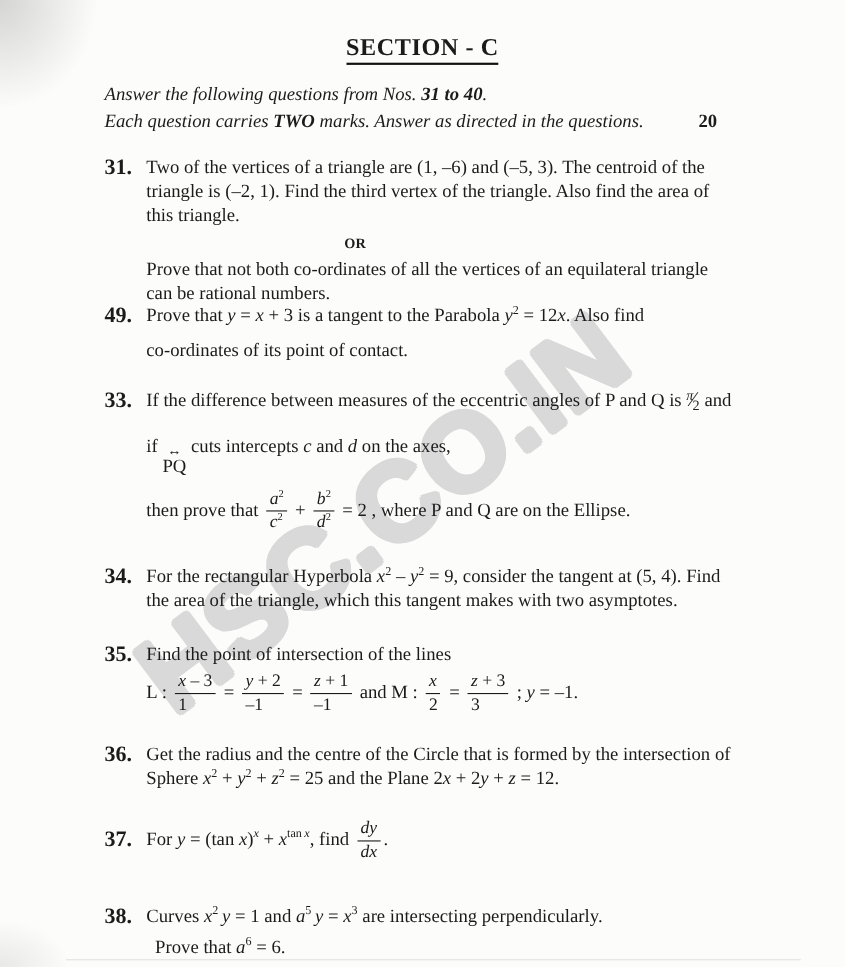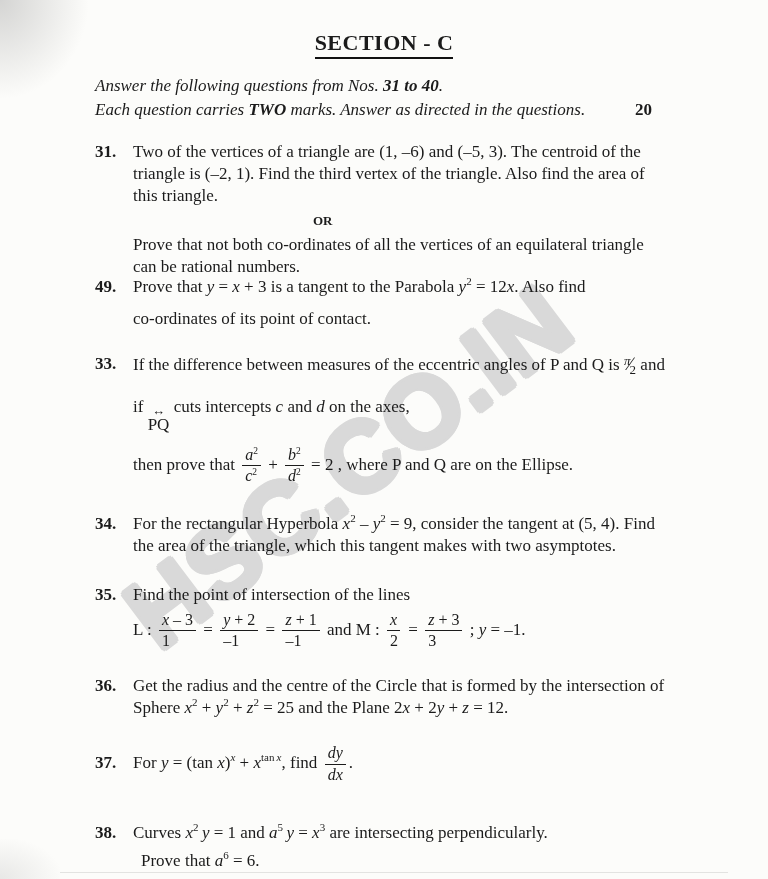--- a/index.html
+++ b/index.html
@@ -36,21 +36,21 @@
   }
 
   .instr {
     position:absolute; left:95px; right:100px;
     font-style:italic; font-size:17px; line-height:23px;
   }
   .instr .marks { float:right; font-style:normal; font-weight:bold; margin-right:16px; }
   .instr b { font-weight:bold; }
 
   .q { position:absolute; left:95px; right:100px; display:flex; }
-  .qnum { flex:none; width:38px; font-weight:bold; font-size:17px; line-height:22px; }
+  .qnum { flex:none; width:38px; font-weight:bold; font-size:20px; line-height:22px; }
   .qbody { flex:1; font-size:17px; line-height:22px; }
   .qline { min-height:22px; }
   .or { font-weight:bold; font-size:13px; padding-left:180px; margin:3px 0 2px; }
 
   i { font-style:italic; }
   b { font-weight:bold; }
   sup { font-size:11px; line-height:0; vertical-align:super; }
 
   .frac {
     display:inline-flex; flex-direction:column; align-items:flex-start;

